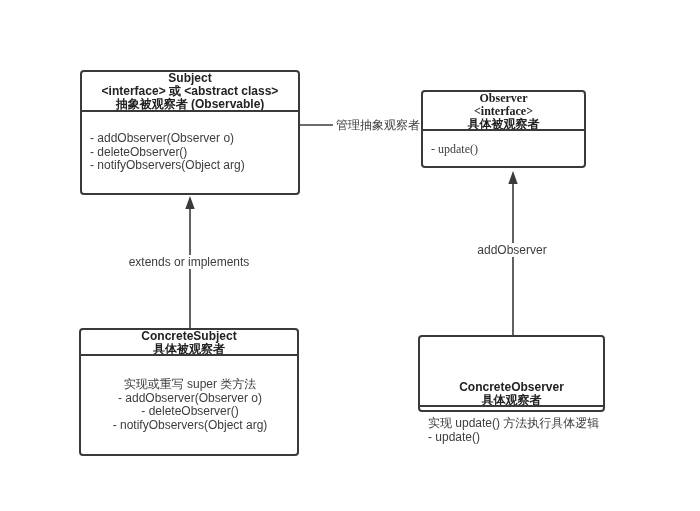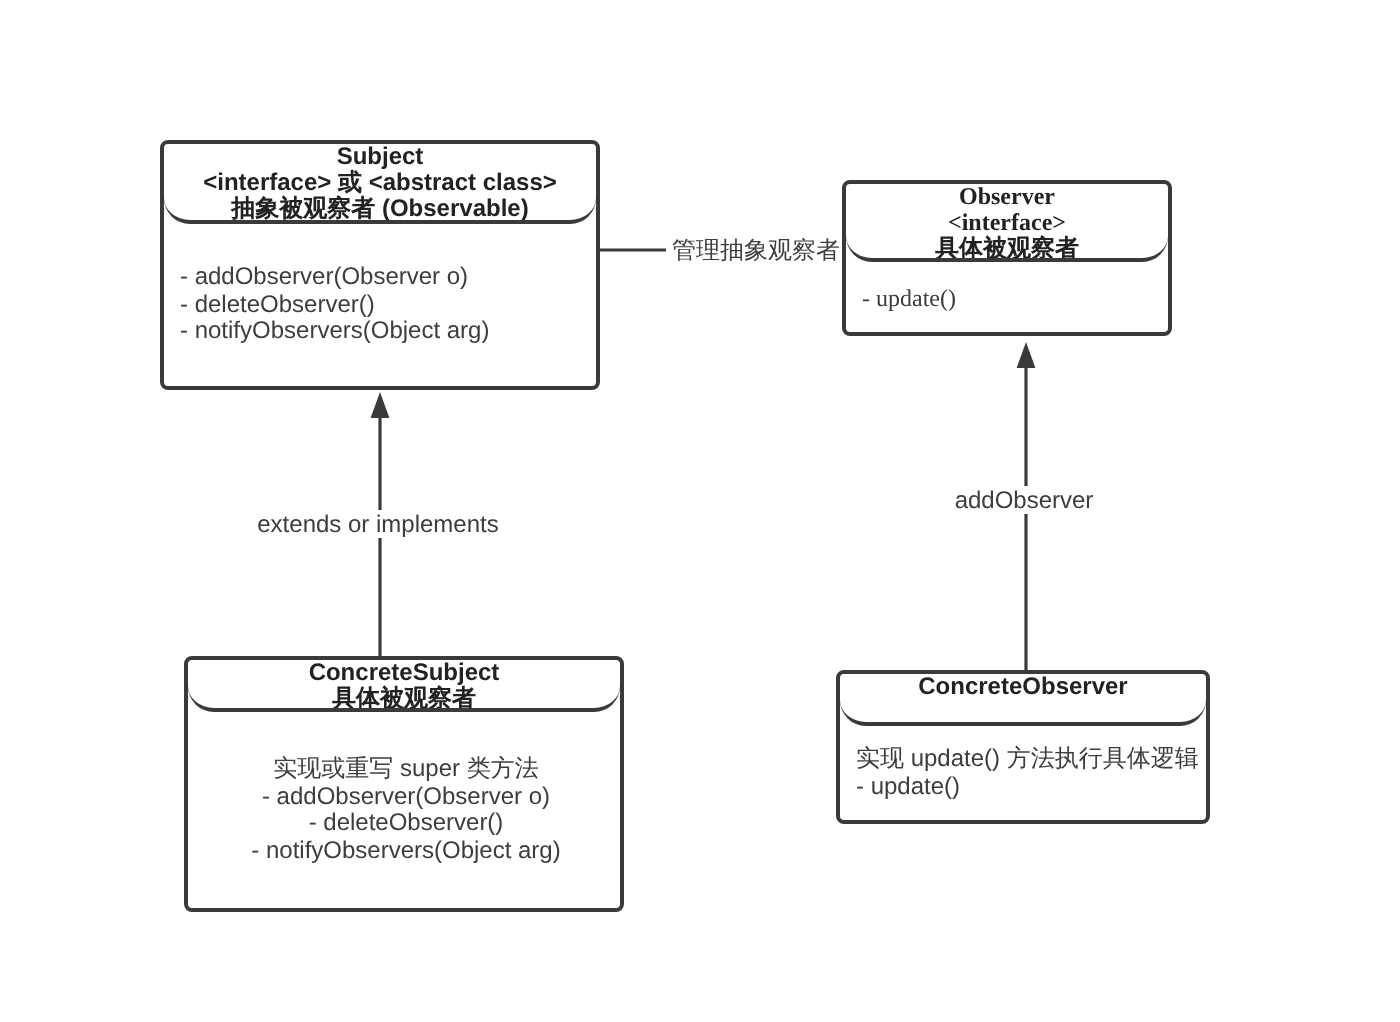--- a/index.html
+++ b/index.html
@@ -52,21 +52,20 @@
     z-index: 3;
   }
   .uml-header {
     border-bottom: 2px solid var(--box-border);
     text-align: center;
     font-weight: bold;
     font-size: 12px;
     line-height: 13px;
     color: var(--header-text);
     overflow: hidden;
-    border-radius: 13px;
   }
   .uml-body {
     padding-left: 8px;
     padding-right: 6px;
     font-size: 12px;
     line-height: 13.5px;
     color: var(--body-text);
     overflow: hidden;
   }
   .member, .hline { white-space: nowrap; }
@@ -112,36 +111,37 @@
     <div class="uml-header" style="height:39px;">
       <div class="hline">Observer</div>
       <div class="hline">&lt;interface&gt;</div>
       <div class="hline">具体被观察者</div>
     </div>
     <div class="uml-body" style="padding-top:12px;">
       <div class="member">- update()</div>
     </div>
   </div>
 
-  <div class="uml-class" style="left:79px; top:328px; width:220px; height:128px;margin-left:13px;">
+  <div class="uml-class" style="left:79px; top:328px; width:220px; height:128px;">
     <div class="uml-header" style="height:26px;">
       <div class="hline">ConcreteSubject</div>
       <div class="hline">具体被观察者</div>
     </div>
     <div class="uml-body" style="padding-top:22px;text-align:center;">
       <div class="member">实现或重写 super 类方法</div>
       <div class="member">- addObserver(Observer o)</div>
       <div class="member">- deleteObserver()</div>
       <div class="member">- notifyObservers(Object arg)</div>
     </div>
   </div>
 
   <div class="uml-class" style="left:418px; top:335px; width:187px; height:77px;">
-    <div class="uml-header" style="height:26px;">
+    <div class="uml-header" style="height:26px;margin-top:44px;">
       <div class="hline">ConcreteObserver</div>
+      <div class="hline">具体观察者</div>
     </div>
     <div class="uml-body" style="padding-top:10px;">
       <div class="member">实现 update() 方法执行具体逻辑</div>
       <div class="member">- update()</div>
     </div>
   </div>
 
 </div>
 
 </body></html>

